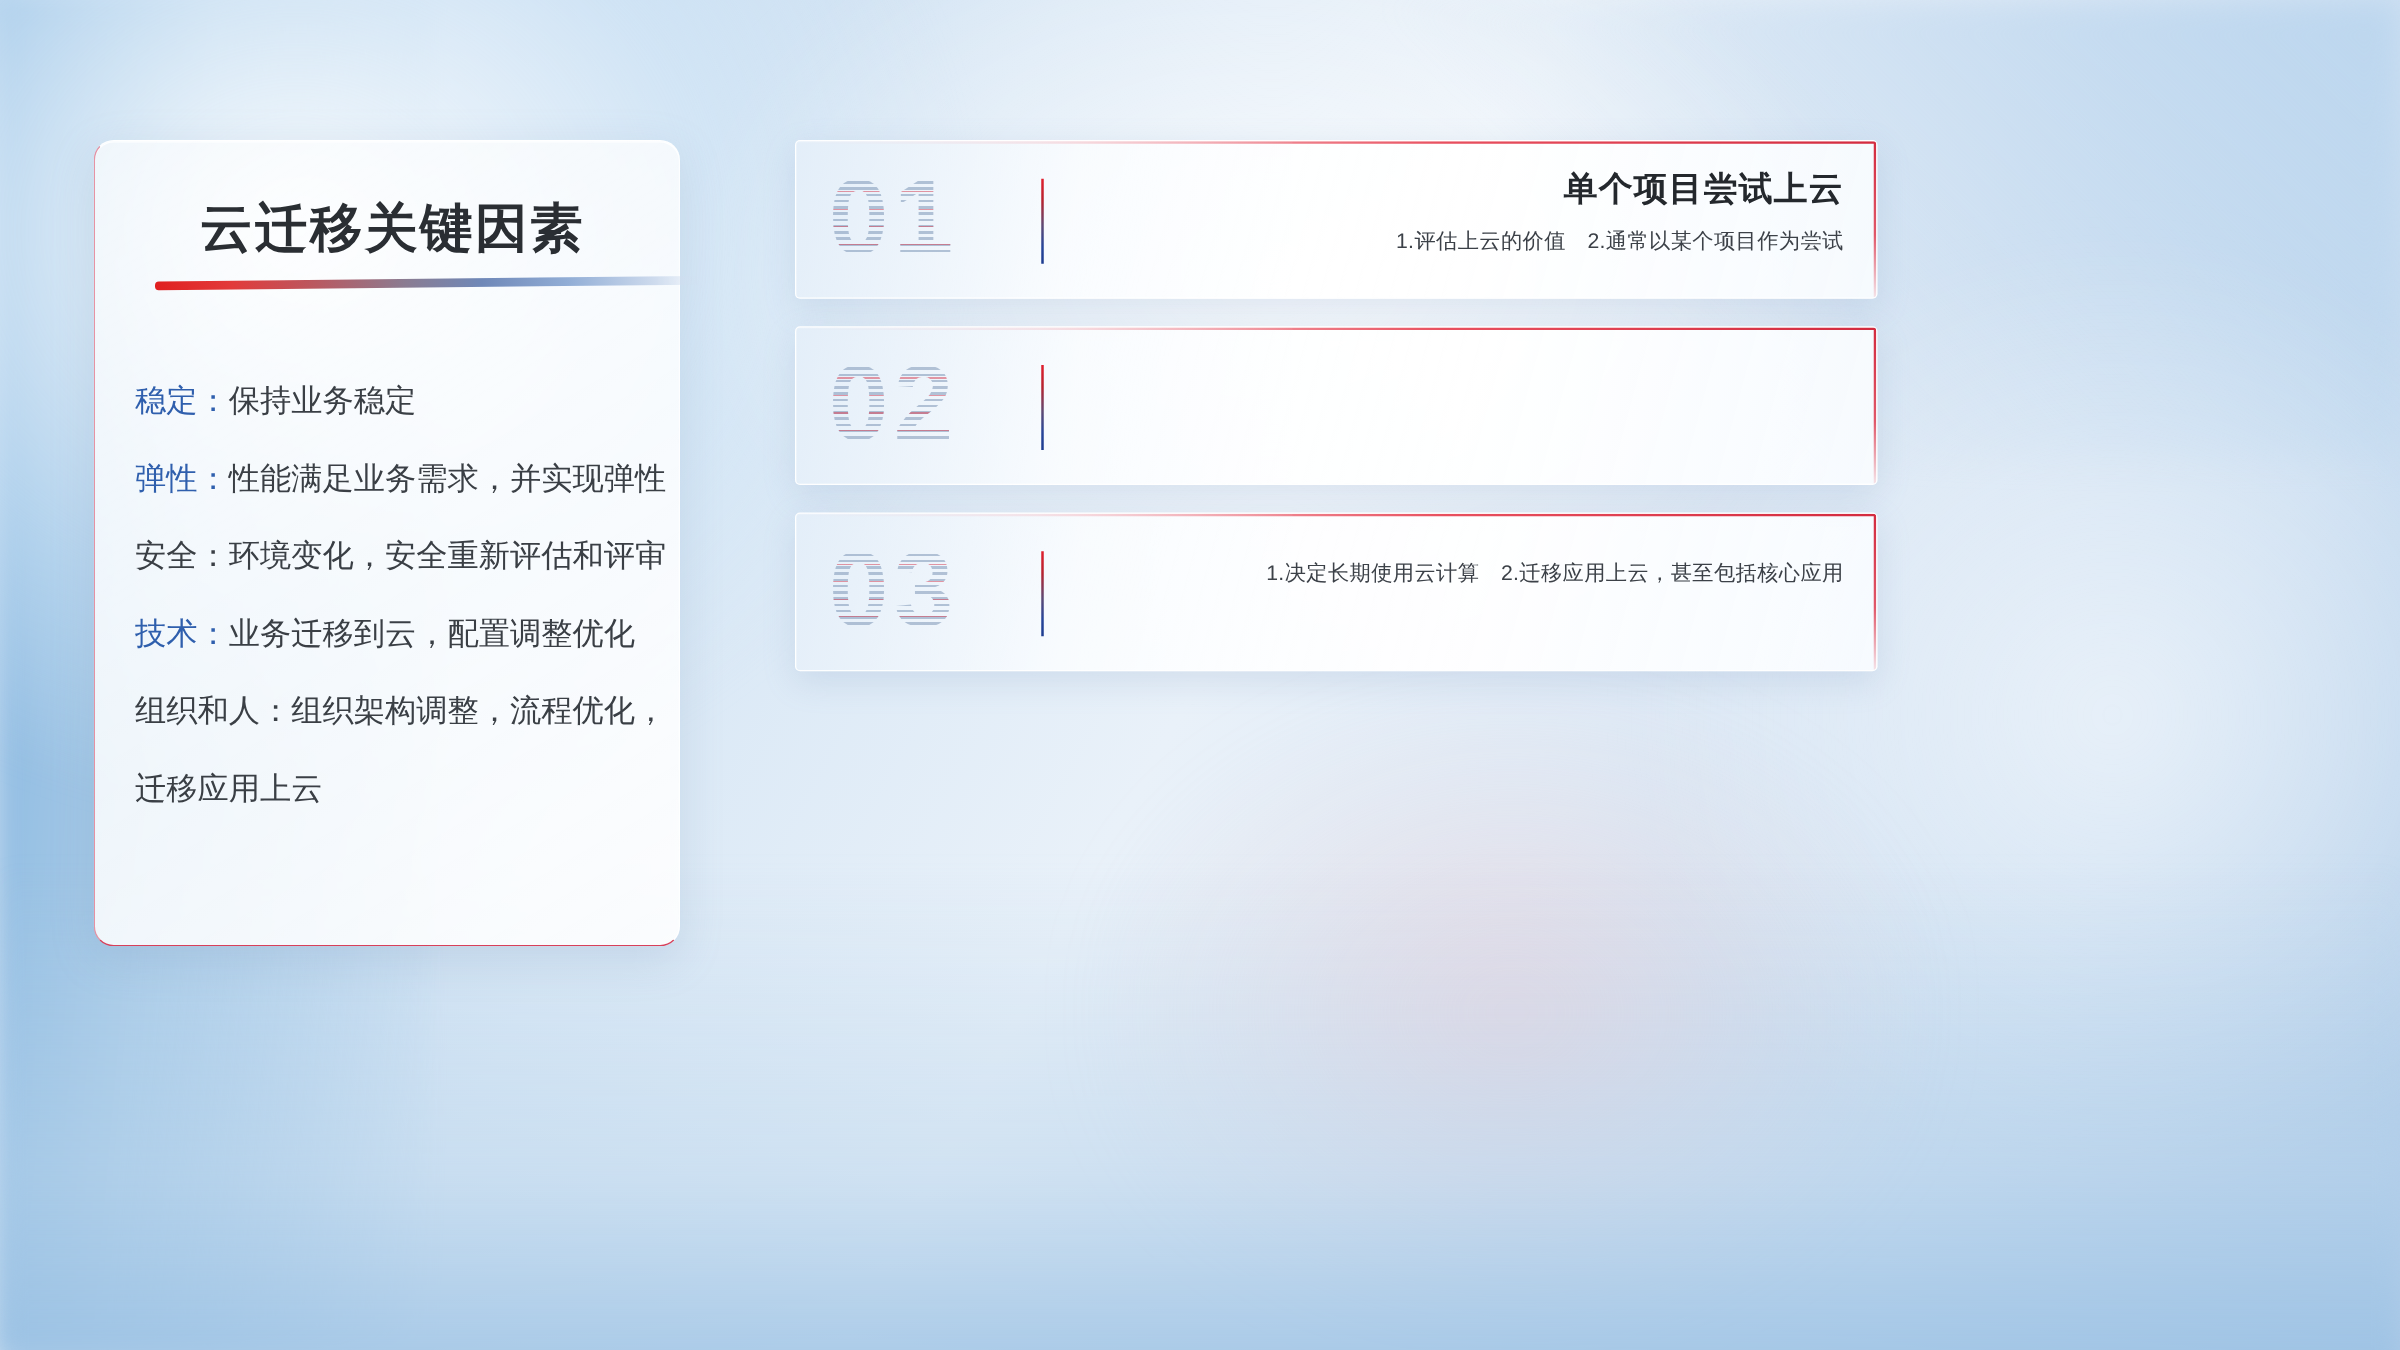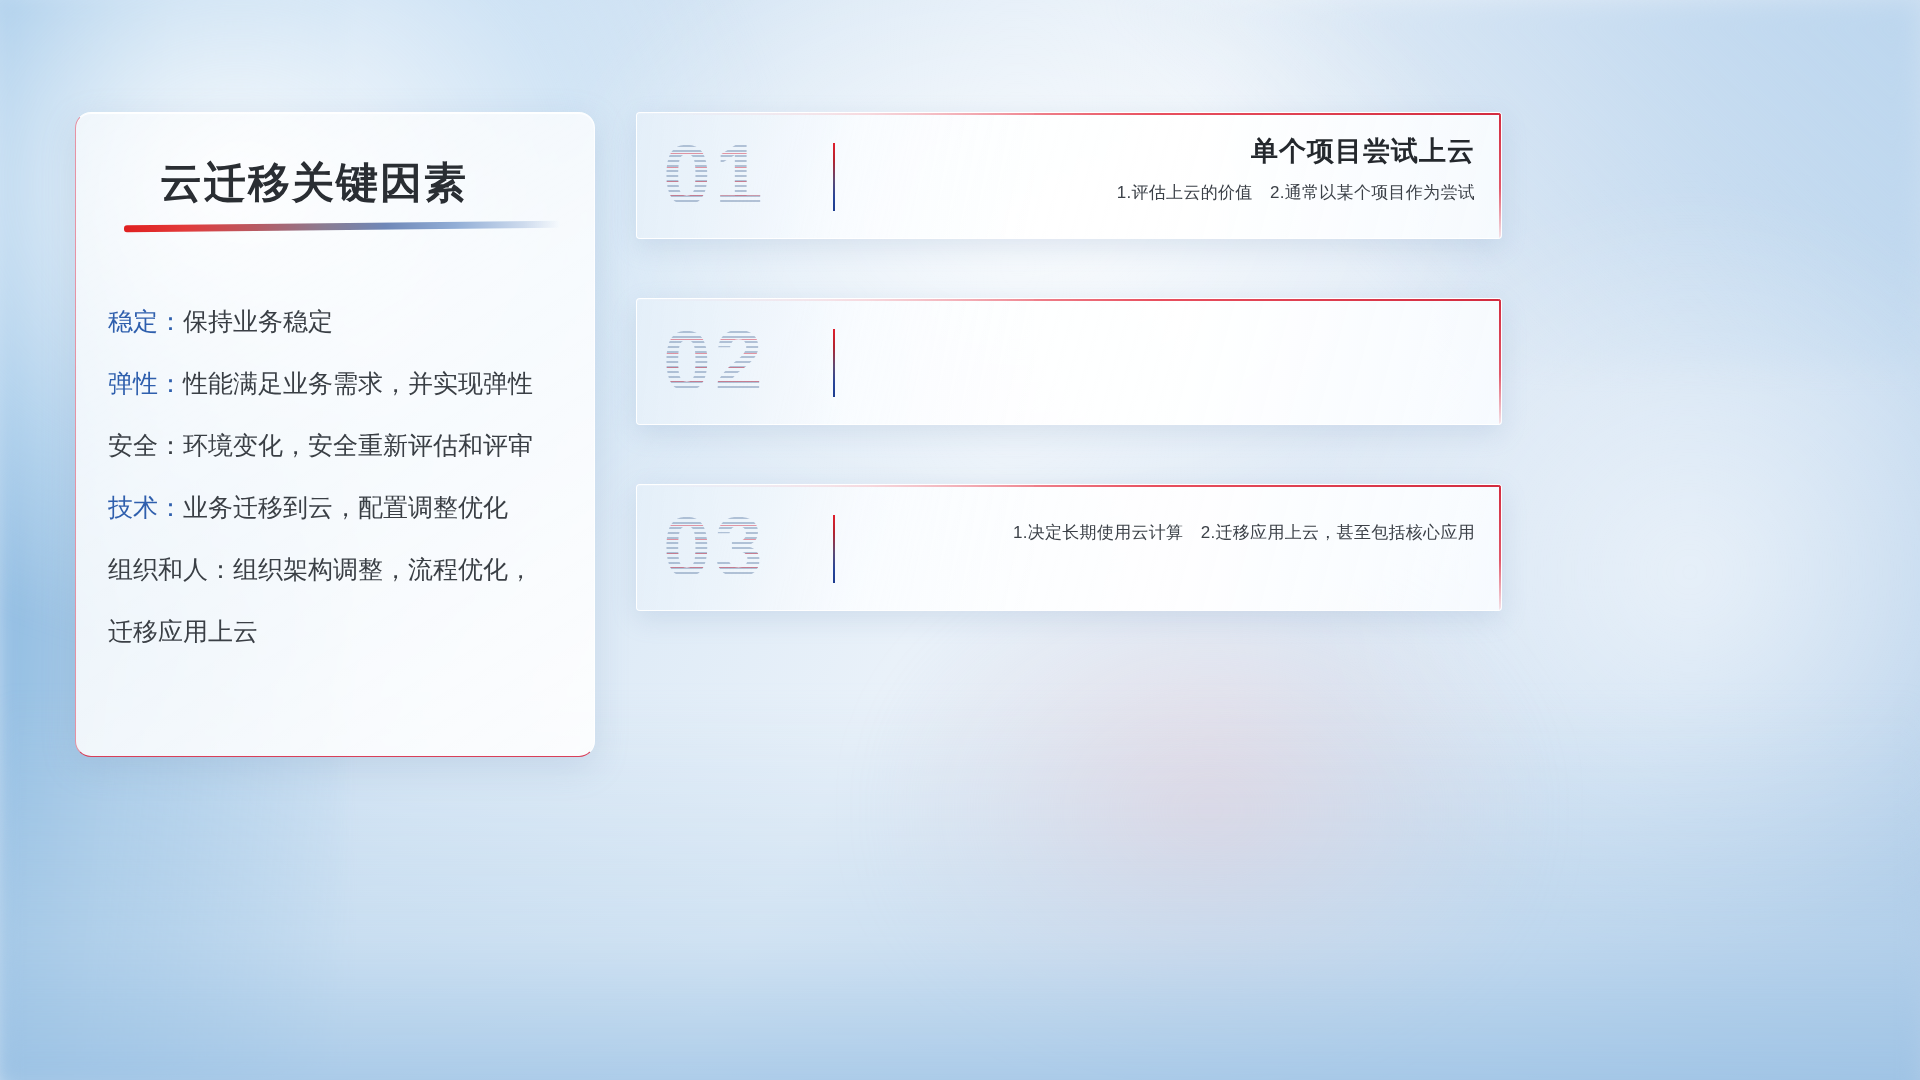--- a/index.html
+++ b/index.html
@@ -51,21 +51,21 @@
     position:absolute; right:0; top:0; width:42%; height:34%;
     background:linear-gradient(225deg,#bcd6ee 0%,rgba(221,235,247,0) 70%);
     filter:blur(12px);
   }
 
   
   #stage { position:absolute; inset:0; z-index:2; }
 
   
   #left-panel{
-    position:absolute; left:75px; top:112px; width:520px; height:645px;
+    position:absolute; left:75px; top:112px; width:469px; height:645px;
     border-radius:16px;
     background:linear-gradient(150deg,rgba(255,255,255,.62) 0%,rgba(255,255,255,.80) 42%,rgba(255,255,255,.88) 100%);
     border:1px solid rgba(255,255,255,.85);
     border-bottom:1.6px solid #d8405a;
     border-left:1.6px solid rgba(216,64,90,.55);
     box-shadow:0 10px 34px rgba(120,150,185,.22), inset 0 1px 0 rgba(255,255,255,.9);
     backdrop-filter:blur(2px);
   }
   #panel-title{
     position:absolute; left:84px; top:42px;
@@ -88,21 +88,21 @@
   }
   .factor-label{ font-weight:400; }
   .factor-label.blue{ color:#2f5fad; }
   .factor-label.dark{ color:#3a3f45; }
   .factor-desc{ color:#3a3f45; }
   .factor-row.cont{ margin-bottom:0; }
 
   
   #card-stack{ position:absolute; left:636px; top:112px; width:866px; }
   .card{
-    position:relative; height:127px; margin-bottom:59px;
+    position:relative; height:127px; margin-bottom:22px;
     border-radius:4px;
     background:linear-gradient(105deg,rgba(255,255,255,.55) 0%,rgba(255,255,255,.88) 34%,rgba(255,255,255,.95) 62%,rgba(249,252,255,.9) 100%);
     border:1px solid rgba(255,255,255,.9);
     box-shadow:0 8px 26px rgba(122,152,188,.20), inset 0 1px 0 rgba(255,255,255,.95);
     overflow:hidden;
   }
   .card::before{
     content:""; position:absolute; left:0; right:0; top:0; height:2px;
     background:linear-gradient(90deg,rgba(255,255,255,0) 0%,rgba(246,190,196,.7) 22%,#e8505f 60%,#d32b3f 100%);
   }

